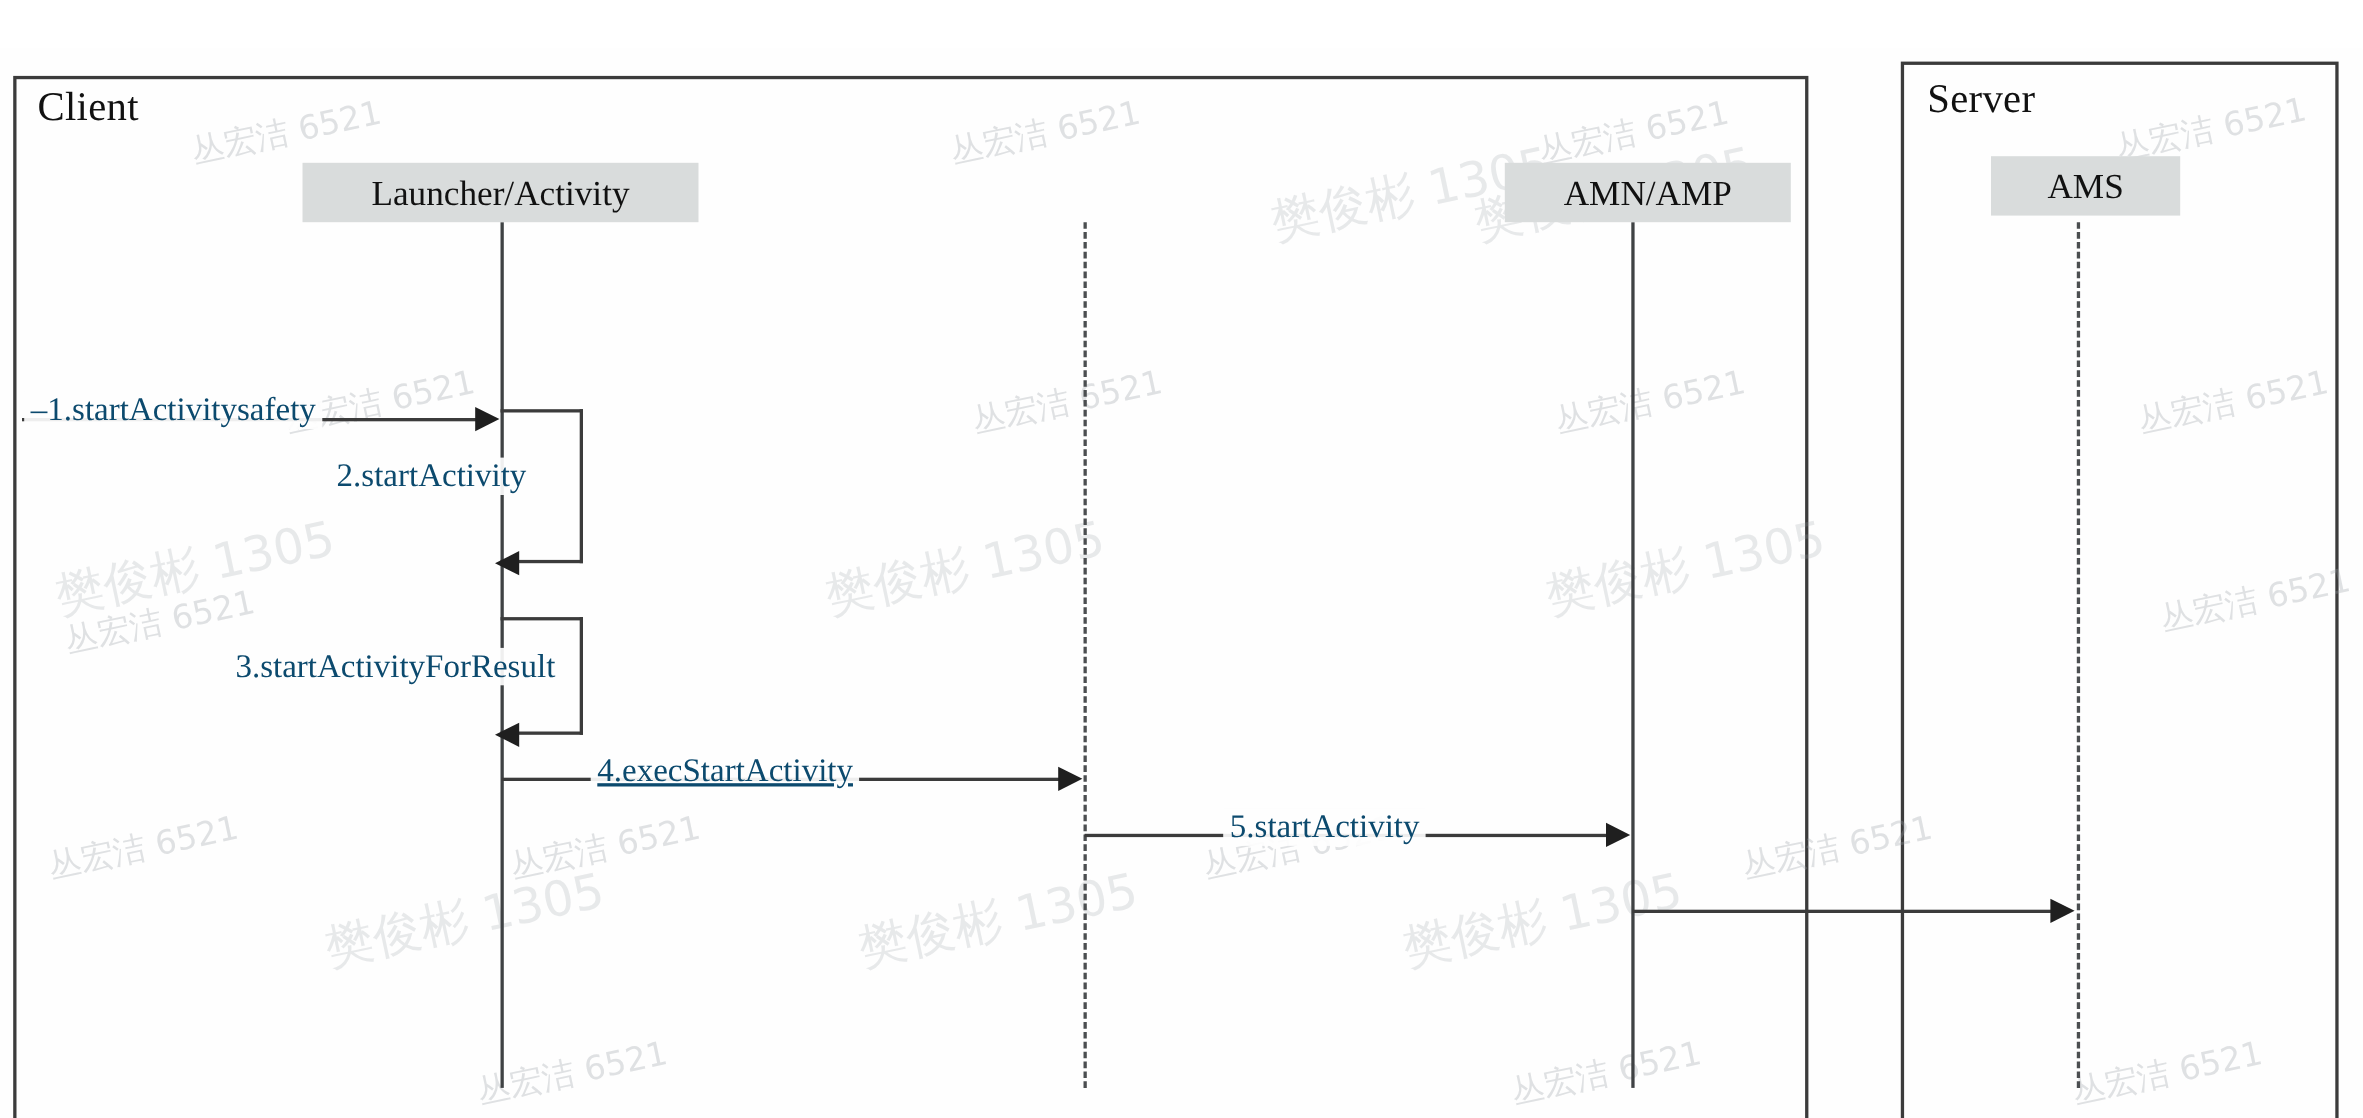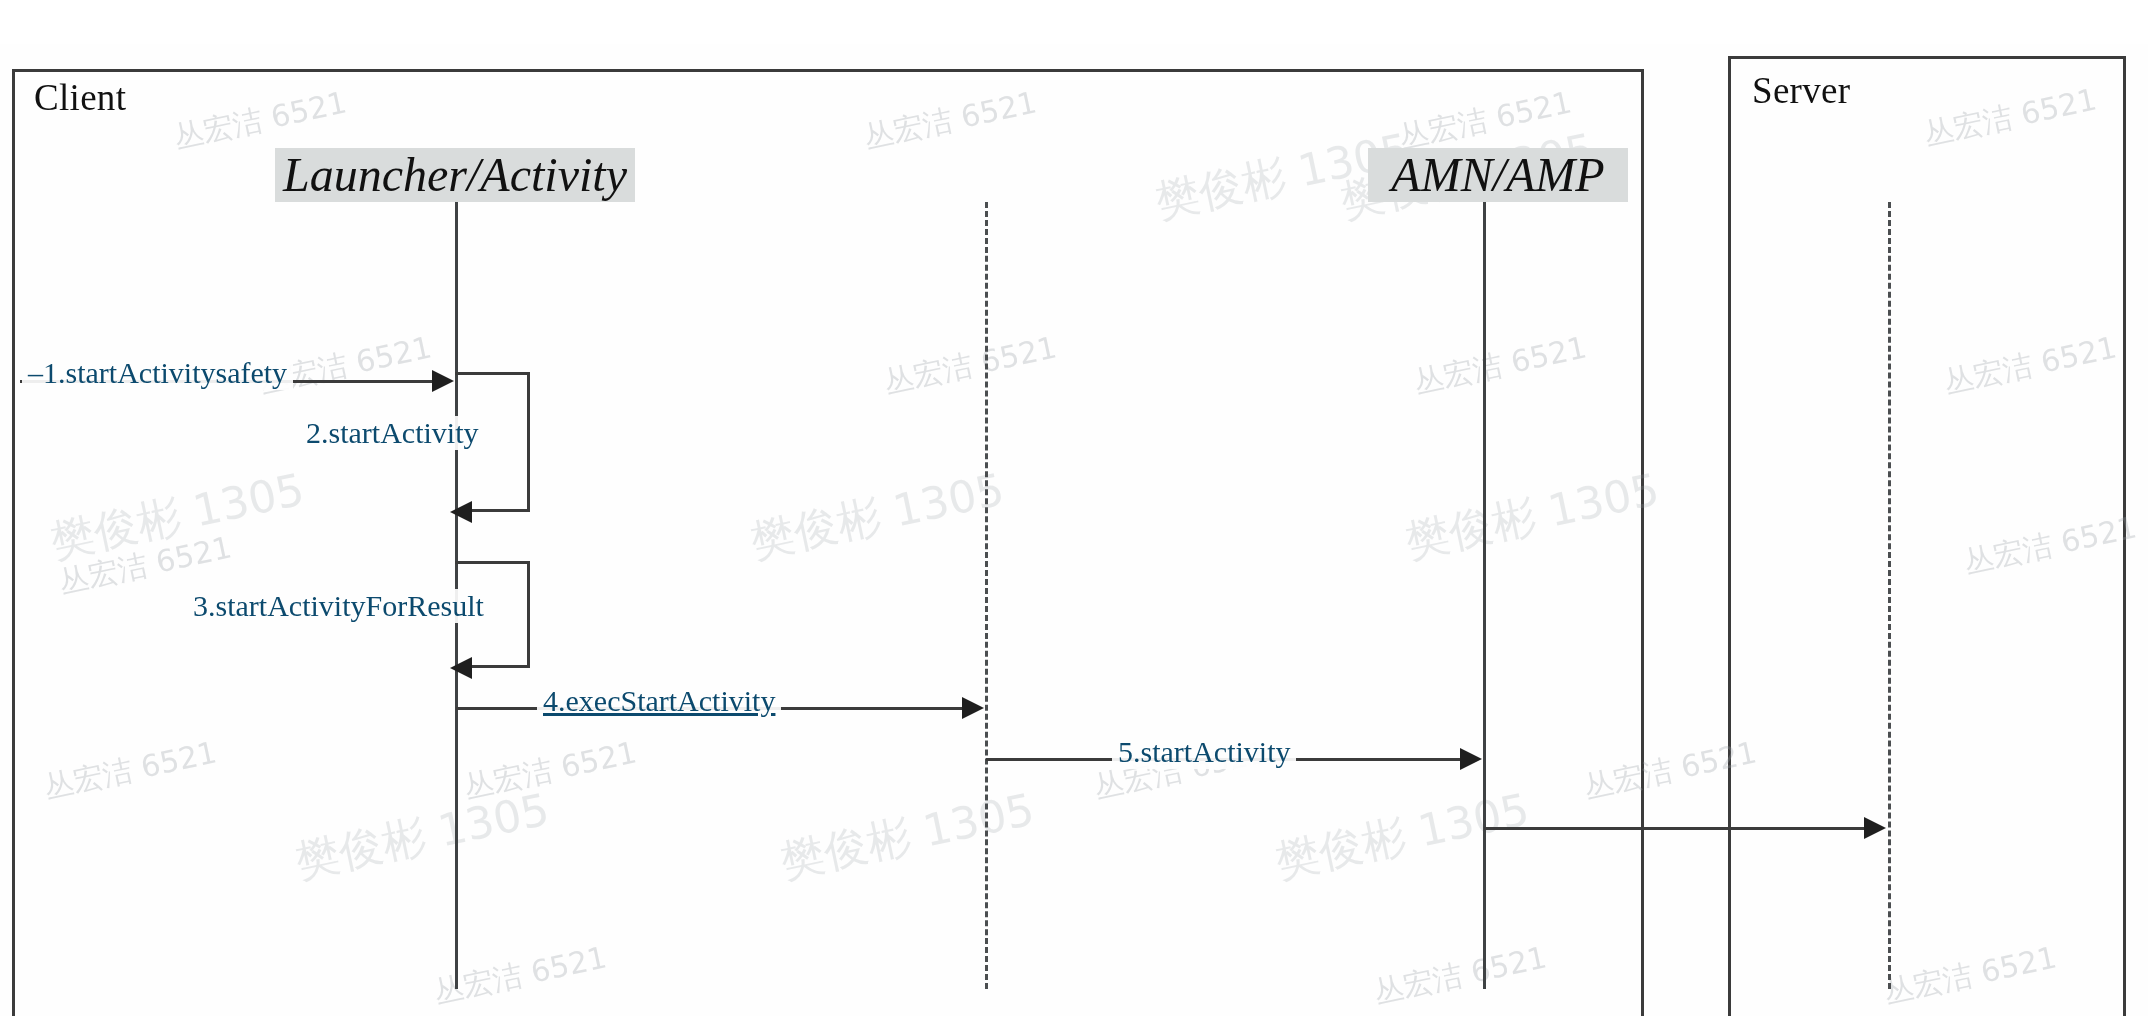--- a/index.html
+++ b/index.html
@@ -35,27 +35,26 @@
     white-space: nowrap;
   }
   #client-title { left: 34px; top: 32px; }
   #server-title { left: 1752px; top: 25px; }
 
   
   .participant {
     position: absolute;
     background: #d9dcdc;
     color: #111;
-    font-size: 48px;
+    font-size: 32px;
     text-align: center;
     line-height: 54px;
     height: 54px;
     white-space: nowrap;
     box-sizing: border-box;
-    font-style: italic;
   }
 
   
   .lifeline {
     position: absolute;
     width: 0;
     border-left: 3px solid #3f4244;
   }
   .lifeline.dashed {
     border-left-style: dashed;
@@ -157,37 +156,38 @@
   <div class="wm" style="left:1370px; top:930px;">丛宏洁 6521</div>
   <div class="wm" style="left:1880px; top:930px;">丛宏洁 6521</div>
 
   <div class="lifeline" style="left:455px;  top:158px; height:787px;"></div>
   <div class="lifeline dashed" style="left:985px;  top:158px; height:787px;"></div>
   <div class="lifeline" style="left:1483px; top:158px; height:787px;"></div>
   <div class="lifeline dashed" style="left:1888px; top:158px; height:787px;"></div>
 
   <div class="participant" style="left:275px;  top:104px; width:360px;">Launcher/Activity</div>
   <div class="participant" style="left:1368px; top:104px; width:260px;">AMN/AMP</div>
+  <div class="participant" style="left:1810px; top:98px;  width:172px;">AMS</div>
 
   <div>
     <div class="msg-line" style="left:20px; top:336px; width:415px;"></div>
     <div class="arrow-head right" style="left:432px; top:326px;"></div>
     <div class="msg-label" style="left:22px; top:312px;">–1.startActivitysafety</div>
   </div>
 
   <div>
     <div class="selfcall" style="left:455px; top:328px; width:75px; height:140px;"></div>
     <div class="arrow-head left" style="left:450px; top:457px;"></div>
     <div class="msg-label" style="left:300px; top:372px;">2.startActivity</div>
   </div>
 
   <div>
     <div class="selfcall" style="left:455px; top:517px; width:75px; height:107px;"></div>
     <div class="arrow-head left" style="left:450px; top:613px;"></div>
-    <div class="msg-label" style="left:187px; top:545px;">3.startActivityForResult</div>
+    <div class="msg-label" style="left:208px; top:545px;">3.startActivityForResult</div>
   </div>
 
   <div>
     <div class="msg-line" style="left:456px; top:663px; width:508px;"></div>
     <div class="arrow-head right" style="left:962px; top:653px;"></div>
     <div class="msg-label" style="left:537px; top:640px;text-decoration:underline;">4.execStartActivity</div>
   </div>
 
   <div>
     <div class="msg-line" style="left:986px; top:714px; width:477px;"></div>

